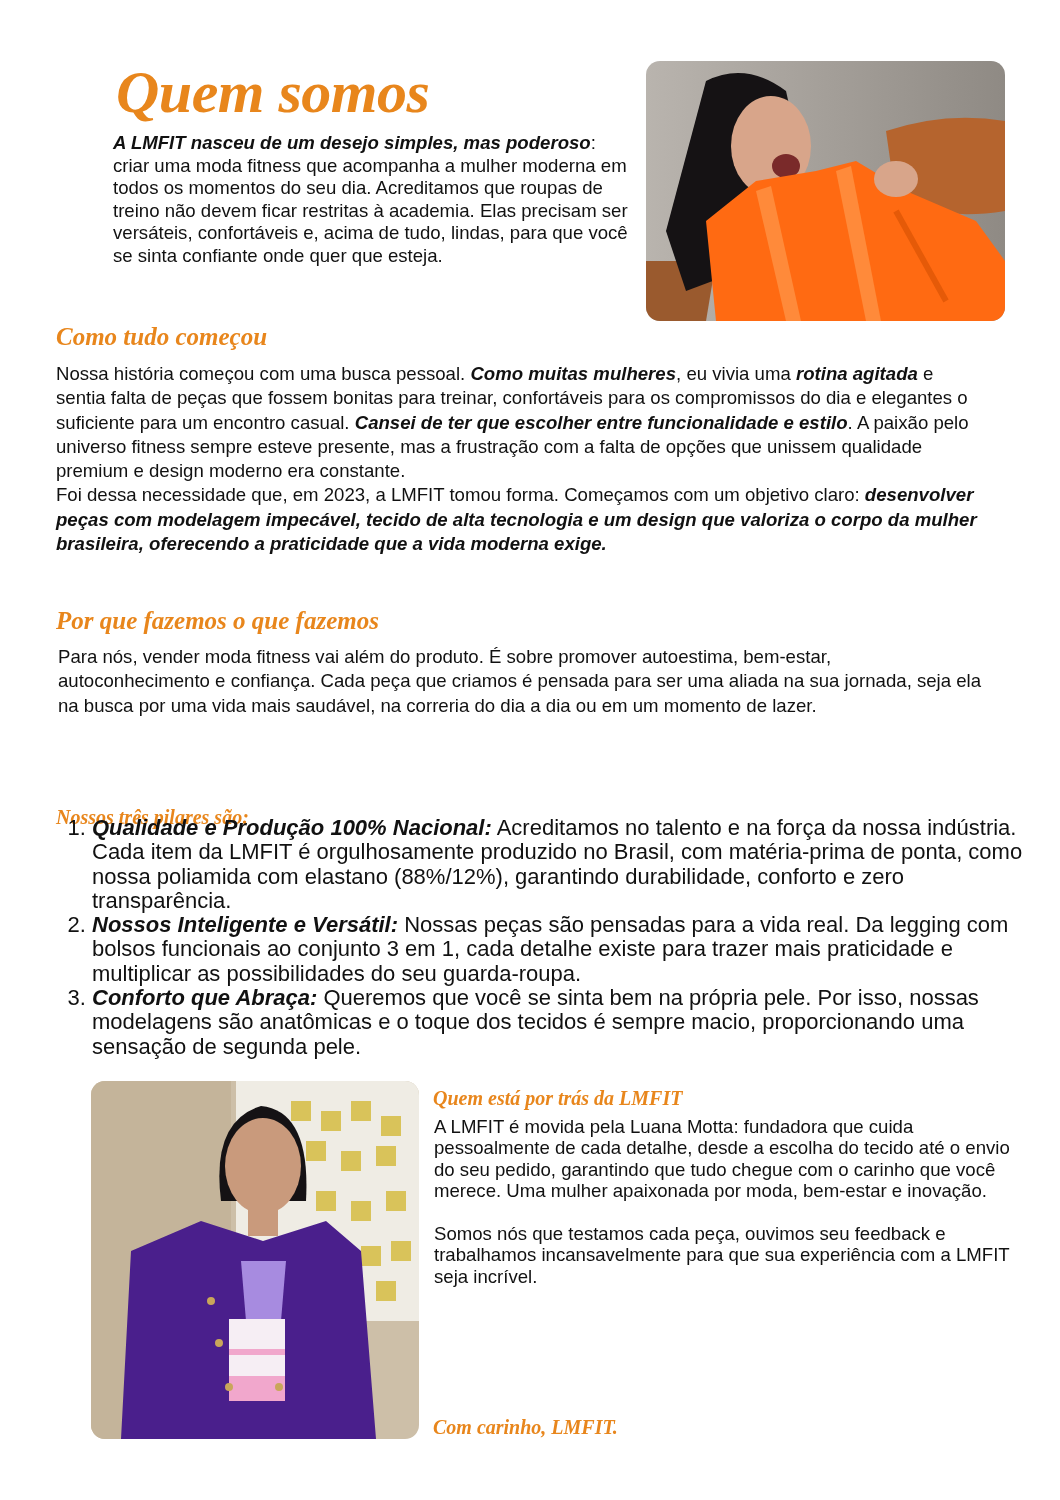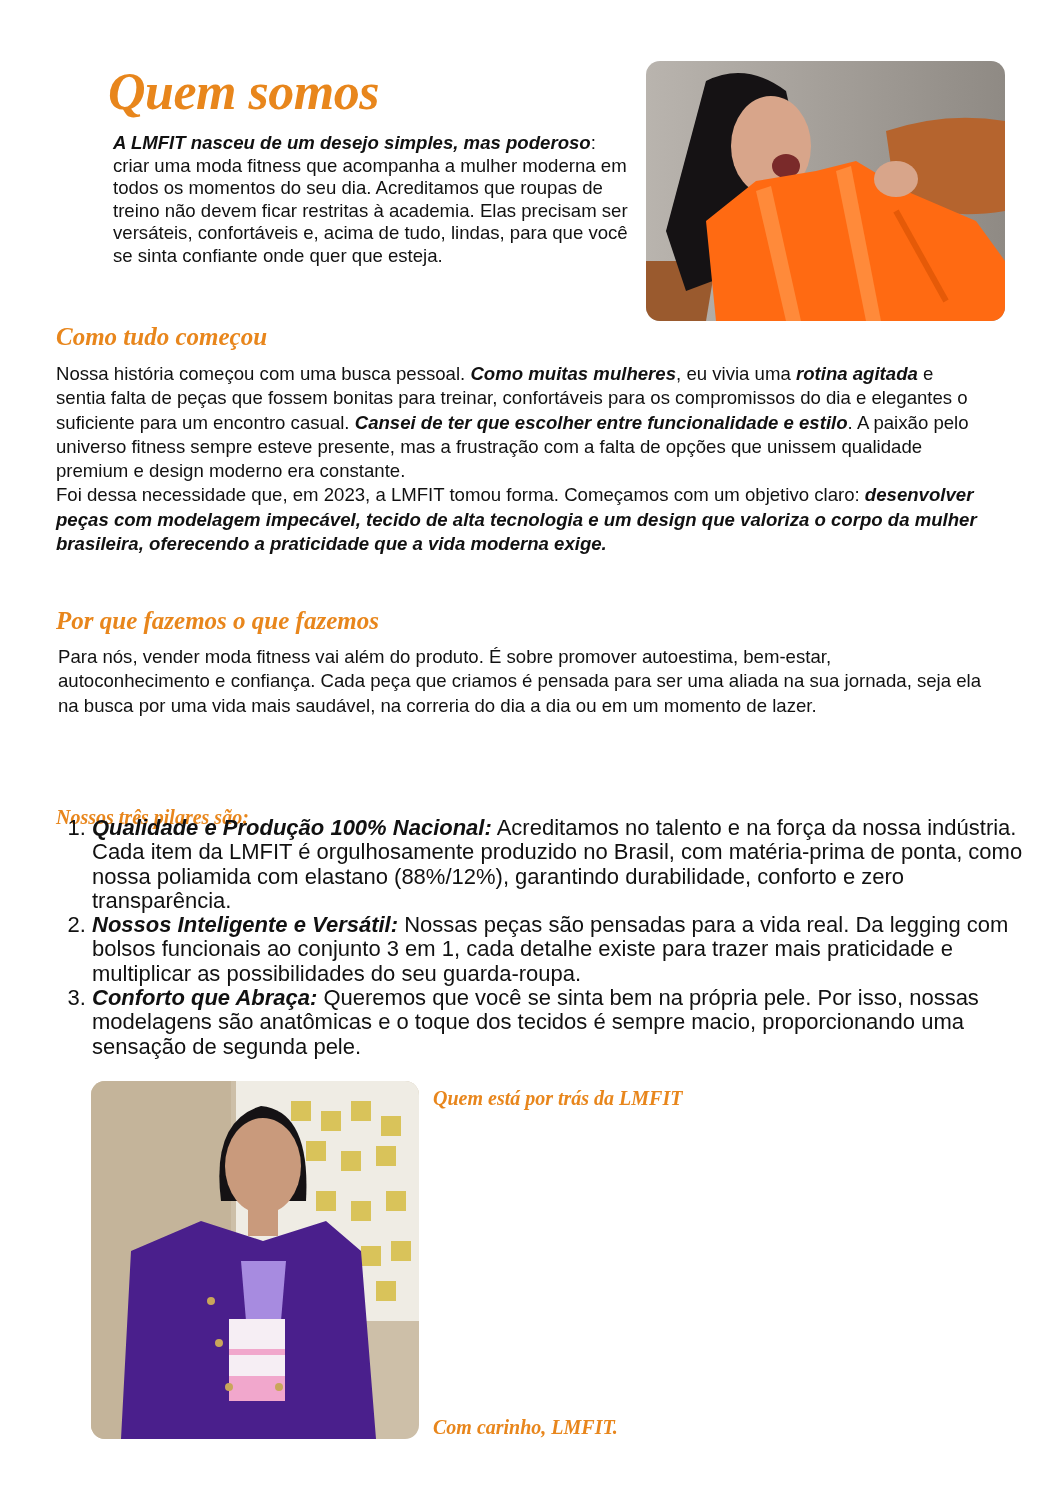--- a/index.html
+++ b/index.html
@@ -4,21 +4,21 @@
   <style>
     html, body { margin: 0; padding: 0; background: #ffffff; }
     body {
       width: 1060px; height: 1500px; position: relative; overflow: hidden;
       font-family: "Liberation Sans", sans-serif; color: #111111;
     }
     .serif-title {
       font-family: "Liberation Serif", "DejaVu Serif", serif;
       font-style: italic; font-weight: bold; color: #e8861c;
     }
-    #main-title { position: absolute; left: 108px; top: 62px; font-size: 52px; line-height: 60px; letter-spacing: -0.5px; }
+    #main-title { position: absolute; left: 116px; top: 62px; font-size: 60px; line-height: 60px; letter-spacing: -0.5px; }
     #intro { position: absolute; left: 113px; top: 132px; width: 520px; font-size: 18.6px; line-height: 22.6px; }
     #intro b { font-style: italic; margin-top: 16px; }
 
     .photo { position: absolute; border-radius: 14px; overflow: hidden; }
     #photo-top { left: 646px; top: 61px; width: 359px; height: 260px; }
     #photo-bottom { left: 91px; top: 1081px; width: 328px; height: 358px; }
 
     .h2 { position: absolute; font-size: 25px; line-height: 30px; }
     #h-como { left: 56px; top: 322px; }
     #p-como { position: absolute; left: 56px; top: 362px; width: 930px; font-size: 18.6px; line-height: 24.3px; }
@@ -109,14 +109,16 @@
     <rect x="138" y="268" width="56" height="6" fill="#f1a7cc"></rect>
     <circle cx="120" cy="220" r="4" fill="#c9a65a"></circle>
       <circle cx="128" cy="262" r="4" fill="#c9a65a"></circle>
       <circle cx="138" cy="306" r="4" fill="#c9a65a"></circle>
       <circle cx="188" cy="306" r="4" fill="#c9a65a"></circle>
   </svg>
 </div>
 
 <div id="h-quem" class="h2 serif-title">Quem está por trás da LMFIT</div>
 <div id="p-quem">
+  <p>A LMFIT é movida pela Luana Motta:  fundadora que cuida pessoalmente de cada detalhe, desde a escolha do tecido até o envio do seu pedido, garantindo que tudo chegue com o carinho que você merece. Uma mulher apaixonada por moda, bem-estar e inovação.</p>
+  <p>Somos nós que testamos cada peça, ouvimos seu feedback e trabalhamos incansavelmente para que sua experiência com a LMFIT seja incrível.</p>
 </div>
 <div id="signoff" class="serif-title">Com carinho, LMFIT.</div>
 
 </body></html>

